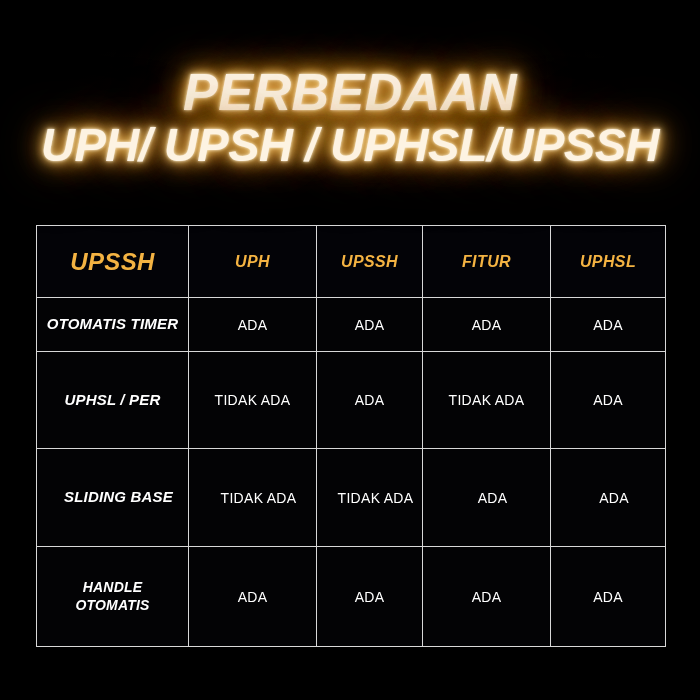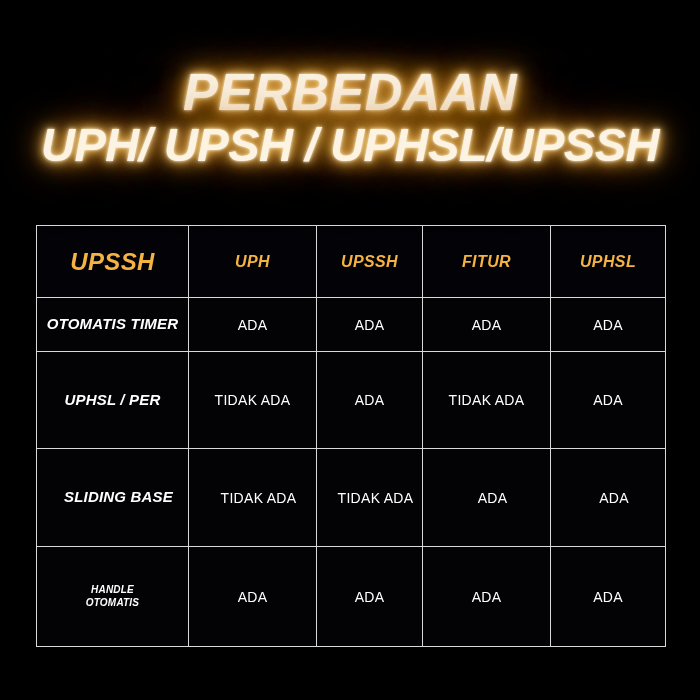--- a/index.html
+++ b/index.html
@@ -115,21 +115,21 @@
   #compare-table thead th.head-feature { font-size: 24px; }
 
   
   .row-label {
     font-weight: bold;
     font-style: italic;
     font-size: 15px;
     letter-spacing: 0.2px;
     line-height: 1.25;
   }
-  .row-label.small { font-size: 10px; }
+  .row-label.small { font-size: 14px; }
   .cell-value {
     font-size: 14px;
     font-weight: normal;
     letter-spacing: 0.3px;
   }
 
   tr#row-0 td { height: 49px; }
   tr#row-1 td { height: 92px; }
   tr#row-2 td { height: 93px; padding-left: 16px; }
   tr#row-3 td { height: 95px; }

